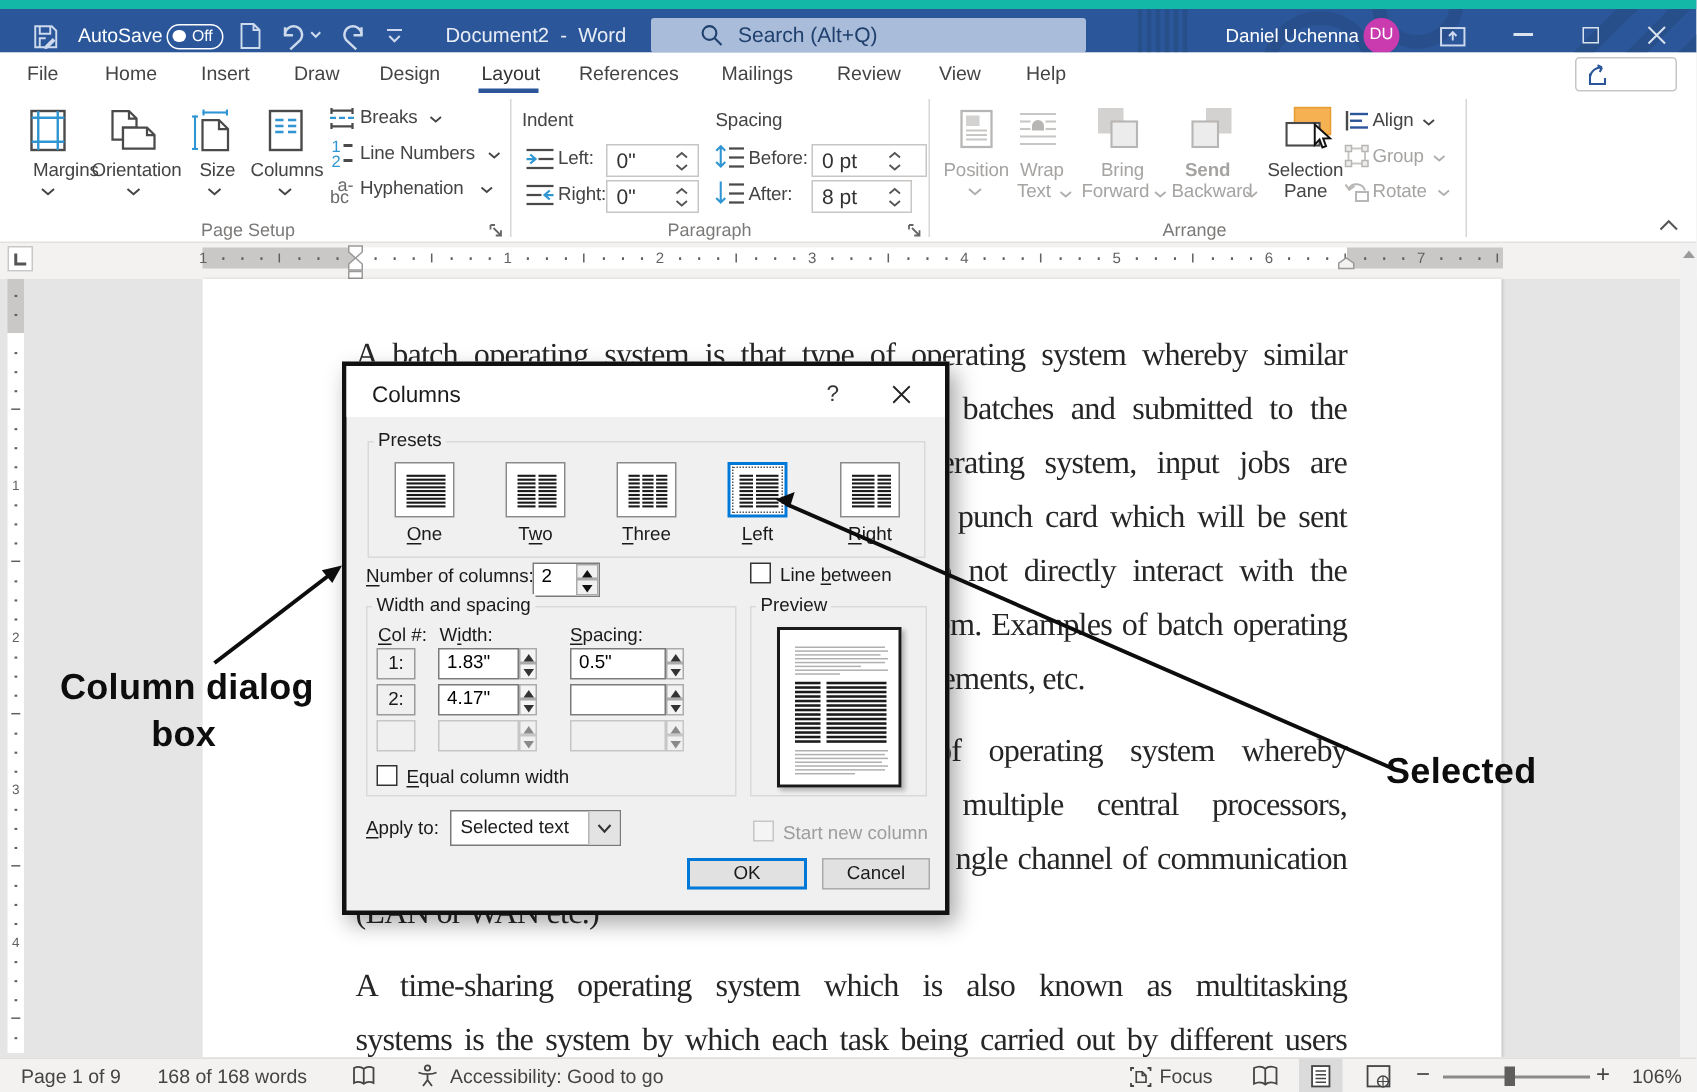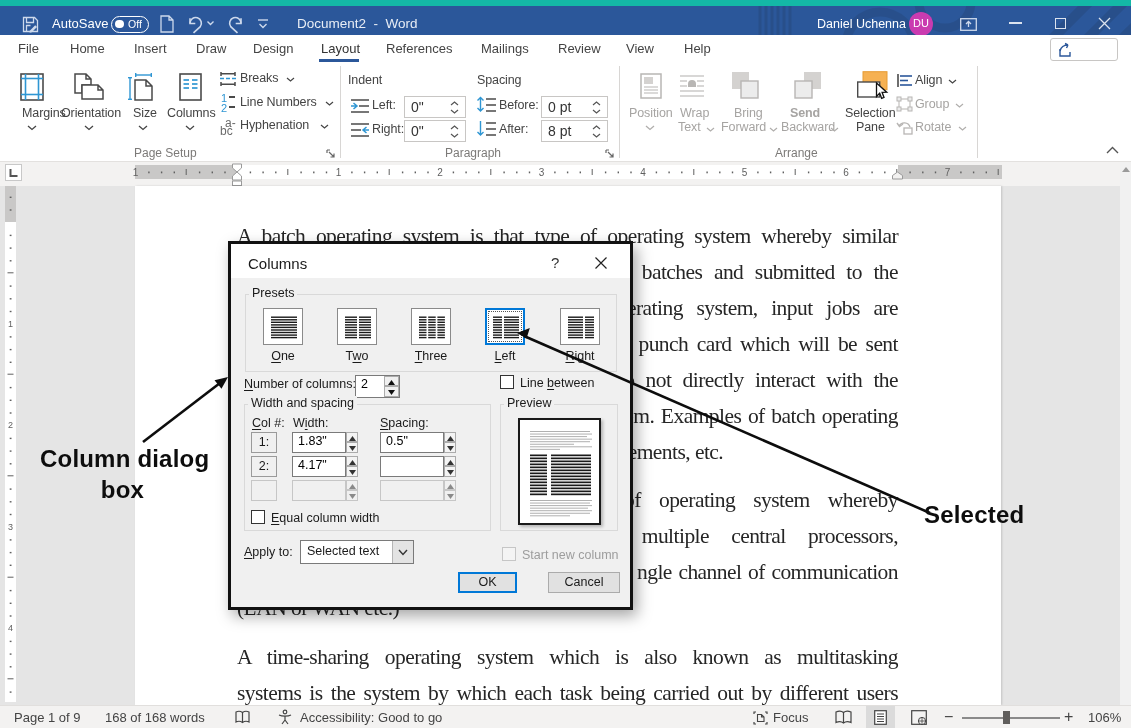--- a/index.html
+++ b/index.html
@@ -89,20 +89,27 @@
   <svg style="left:226px;top:10px;" width="17" height="17" viewBox="0 0 17 17">
     <path d="M15 2.2 V7.5 H9.7" fill="none" stroke="#cdd9ec" stroke-width="1.6"></path>
     <path d="M15 7.3 A5.7 5.7 0 1 0 4.7 10.6 L11.5 16.9" fill="none" stroke="#cdd9ec" stroke-width="1.6"></path>
   </svg>
   <svg style="left:257px;top:13px;" width="12" height="10" viewBox="0 0 12 10">
     <path d="M1 1 h10" stroke="#cdd9ec" stroke-width="1.4"></path>
     <path d="M2.5 5 l3.5 3.5 3.5-3.5" fill="none" stroke="#cdd9ec" stroke-width="1.4"></path>
   </svg>
   <div class="abs w" style="left:297px;top:10px;font-size:13.5px;color:#e8edf5;">Document2&nbsp;&nbsp;-&nbsp;&nbsp;Word</div>
 
+  <div class="abs" style="left:434px;top:6px;width:290px;height:23px;background:#a9bcd9;border-radius:2px;">
+    <svg style="left:33px;top:4px;" width="15" height="15" viewBox="0 0 15 15">
+      <circle cx="6" cy="6" r="4.6" fill="none" stroke="#20406e" stroke-width="1.4"></circle>
+      <line x1="9.5" y1="9.5" x2="14" y2="14" stroke="#20406e" stroke-width="1.4"></line>
+    </svg>
+    <div class="abs" style="left:58px;top:3px;font-size:14px;color:#1f3f6d;">Search (Alt+Q)</div>
+  </div>
   <div class="abs w" style="left:817px;top:11px;font-size:12.5px;">Daniel Uchenna</div>
   <div class="abs" style="left:909px;top:6px;width:24px;height:24px;border-radius:50%;background:#ca3bb0;">
     <div class="abs" style="left:3px;top:5px;width:18px;text-align:center;font-size:11px;color:#fff;">DU</div>
   </div>
   <svg style="left:960px;top:12px;" width="17" height="13" viewBox="0 0 17 13">
     <rect x="0.7" y="0.7" width="15.6" height="11.6" fill="none" stroke="#cdd9ec" stroke-width="1.3"></rect>
     <path d="M8.5 9 v-5 M6 6 l2.5-2.5 L11 6" fill="none" stroke="#cdd9ec" stroke-width="1.3"></path>
   </svg>
   <div class="abs" style="left:1009px;top:16px;width:13px;height:1.5px;background:#dbe3ef;"></div>
   <rect class="abs" style="left:1055px;top:12px;width:11px;height:11px;border:1.3px solid #dbe3ef;"></rect>
@@ -247,21 +254,21 @@
   <div class="biglabel" style="left:477px;top:11px;">Spacing</div>
   <svg style="left:477px;top:35px;" width="19" height="17" viewBox="0 0 19 17">
     <g stroke="#4a4a4a" stroke-width="1.5">
         <line x1="9" y1="2" x2="19" y2="2"></line>
         <line x1="9" y1="8" x2="19" y2="8"></line>
         <line x1="9" y1="14" x2="19" y2="14"></line>
       </g>
     <path d="M3.5 0 v14 M0.5 3.5 L3.5 0.5 6.5 3.5 M0.5 11 L3.5 14 6.5 11" fill="none" stroke="#2f96d3" stroke-width="1.4"></path>
   </svg>
   <div class="biglabel" style="left:499px;top:36px;">Before:</div>
-  <div class="ribbon-input" style="left:541px;top:34px;width:67px;">0 pt</div>
+  <div class="ribbon-input" style="left:541px;top:34px;width:77px;">0 pt</div>
   <svg class="spinx" style="left:592px;top:39px;" width="9" height="13" viewBox="0 0 9 13">
       <path d="M1 4 l3.5-3 L8 4 M1 9 l3.5 3 L8 9" fill="none" stroke="#555" stroke-width="1.2"></path>
     </svg>
   <svg style="left:477px;top:59px;" width="19" height="17" viewBox="0 0 19 17">
     <g stroke="#4a4a4a" stroke-width="1.5">
         <line x1="9" y1="2" x2="19" y2="2"></line>
         <line x1="9" y1="8" x2="19" y2="8"></line>
         <line x1="9" y1="14" x2="19" y2="14"></line>
       </g>
     <path d="M3.5 0 v14 M0.5 11 L3.5 14 6.5 11" fill="none" stroke="#2f96d3" stroke-width="1.4"></path>
@@ -796,21 +803,21 @@
     <div class="dlabel" style="left:6px;top:3px;">Selected text</div>
     <div class="abs" style="left:91px;top:0px;width:21px;height:22px;background:#e3e3e3;border-left:1px solid #b5b5b5;">
       <svg style="left:5px;top:8px;" width="10" height="7" viewBox="0 0 10 7">
           <path d="M1 1 L5 5.5 L9 1" fill="none" stroke="#333" stroke-width="1.4"></path>
         </svg>
     </div>
   </div>
   <div class="abs" style="left:271px;top:303px;width:14px;height:14px;background:#f4f4f4;border:1px solid #c6c6c6;"></div>
   <div class="dlabel dgray" style="left:291px;top:304px;">Start new column</div>
 
-  <div class="abs" style="left:227px;top:328px;width:59px;height:21px;background:#e1e1e1;border:2px solid #0078d7;font-size:12.5px;color:#1a1a1a;text-align:center;padding-top:1px;">OK</div>
+  <div class="abs" style="left:227px;top:328px;width:80px;height:21px;background:#e1e1e1;border:2px solid #0078d7;font-size:12.5px;color:#1a1a1a;text-align:center;padding-top:1px;">OK</div>
   <div class="abs" style="left:317px;top:328px;width:72px;height:21px;background:#e1e1e1;border:1px solid #ababab;font-size:12.5px;color:#1a1a1a;text-align:center;padding-top:2px;">Cancel</div>
 </div>
 <div class="abs" id="annotations" style="left:0;top:0;width:1131px;height:728px;pointer-events:none;">
   <div class="anno" style="left:40px;top:443px;width:165px;text-align:center;line-height:31px;white-space:nowrap;">Column dialog<br>box</div>
   <div class="anno" style="left:924px;top:501px;">Selected</div>
   <svg style="left:0;top:0;" width="1131" height="728">
     <line x1="143" y1="442" x2="220" y2="383" stroke="#0d0d0d" stroke-width="2.6"></line>
     <path d="M228 377 l-13.5 3.2 7 8.5 z" fill="#0d0d0d"></path>
     <line x1="524" y1="336" x2="930" y2="513" stroke="#0d0d0d" stroke-width="2.6"></line>
     <path d="M517 333 l12.8 -5 -3.3 10.5 z" fill="#0d0d0d"></path>

